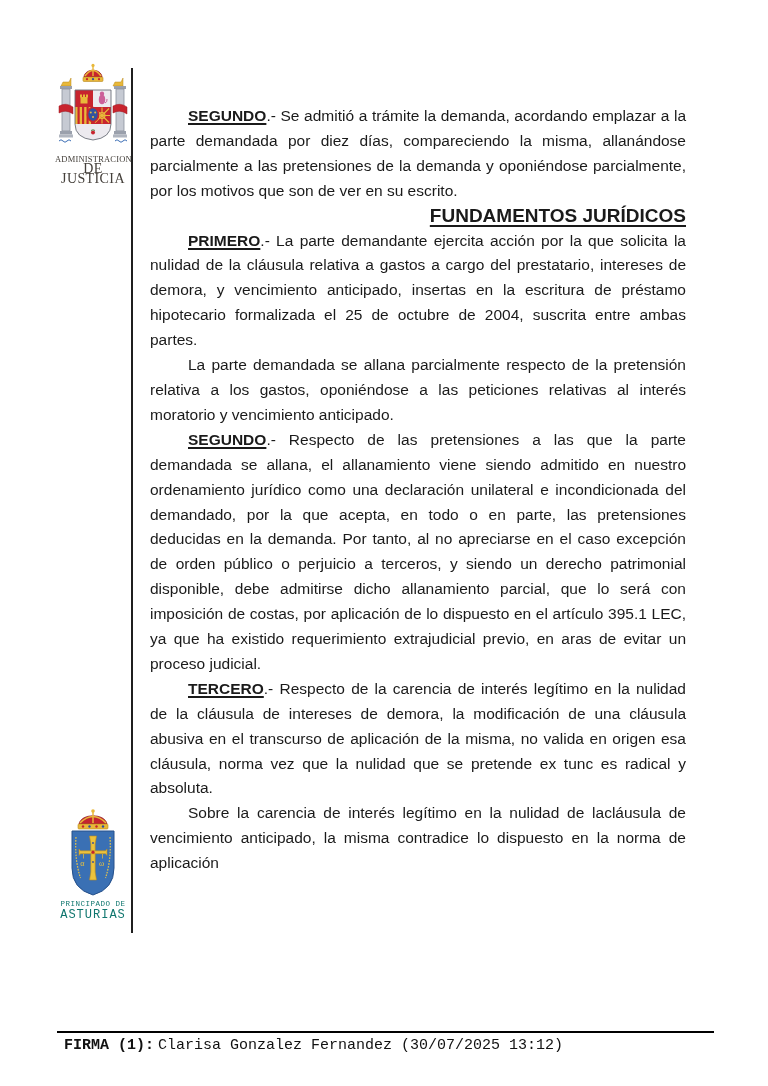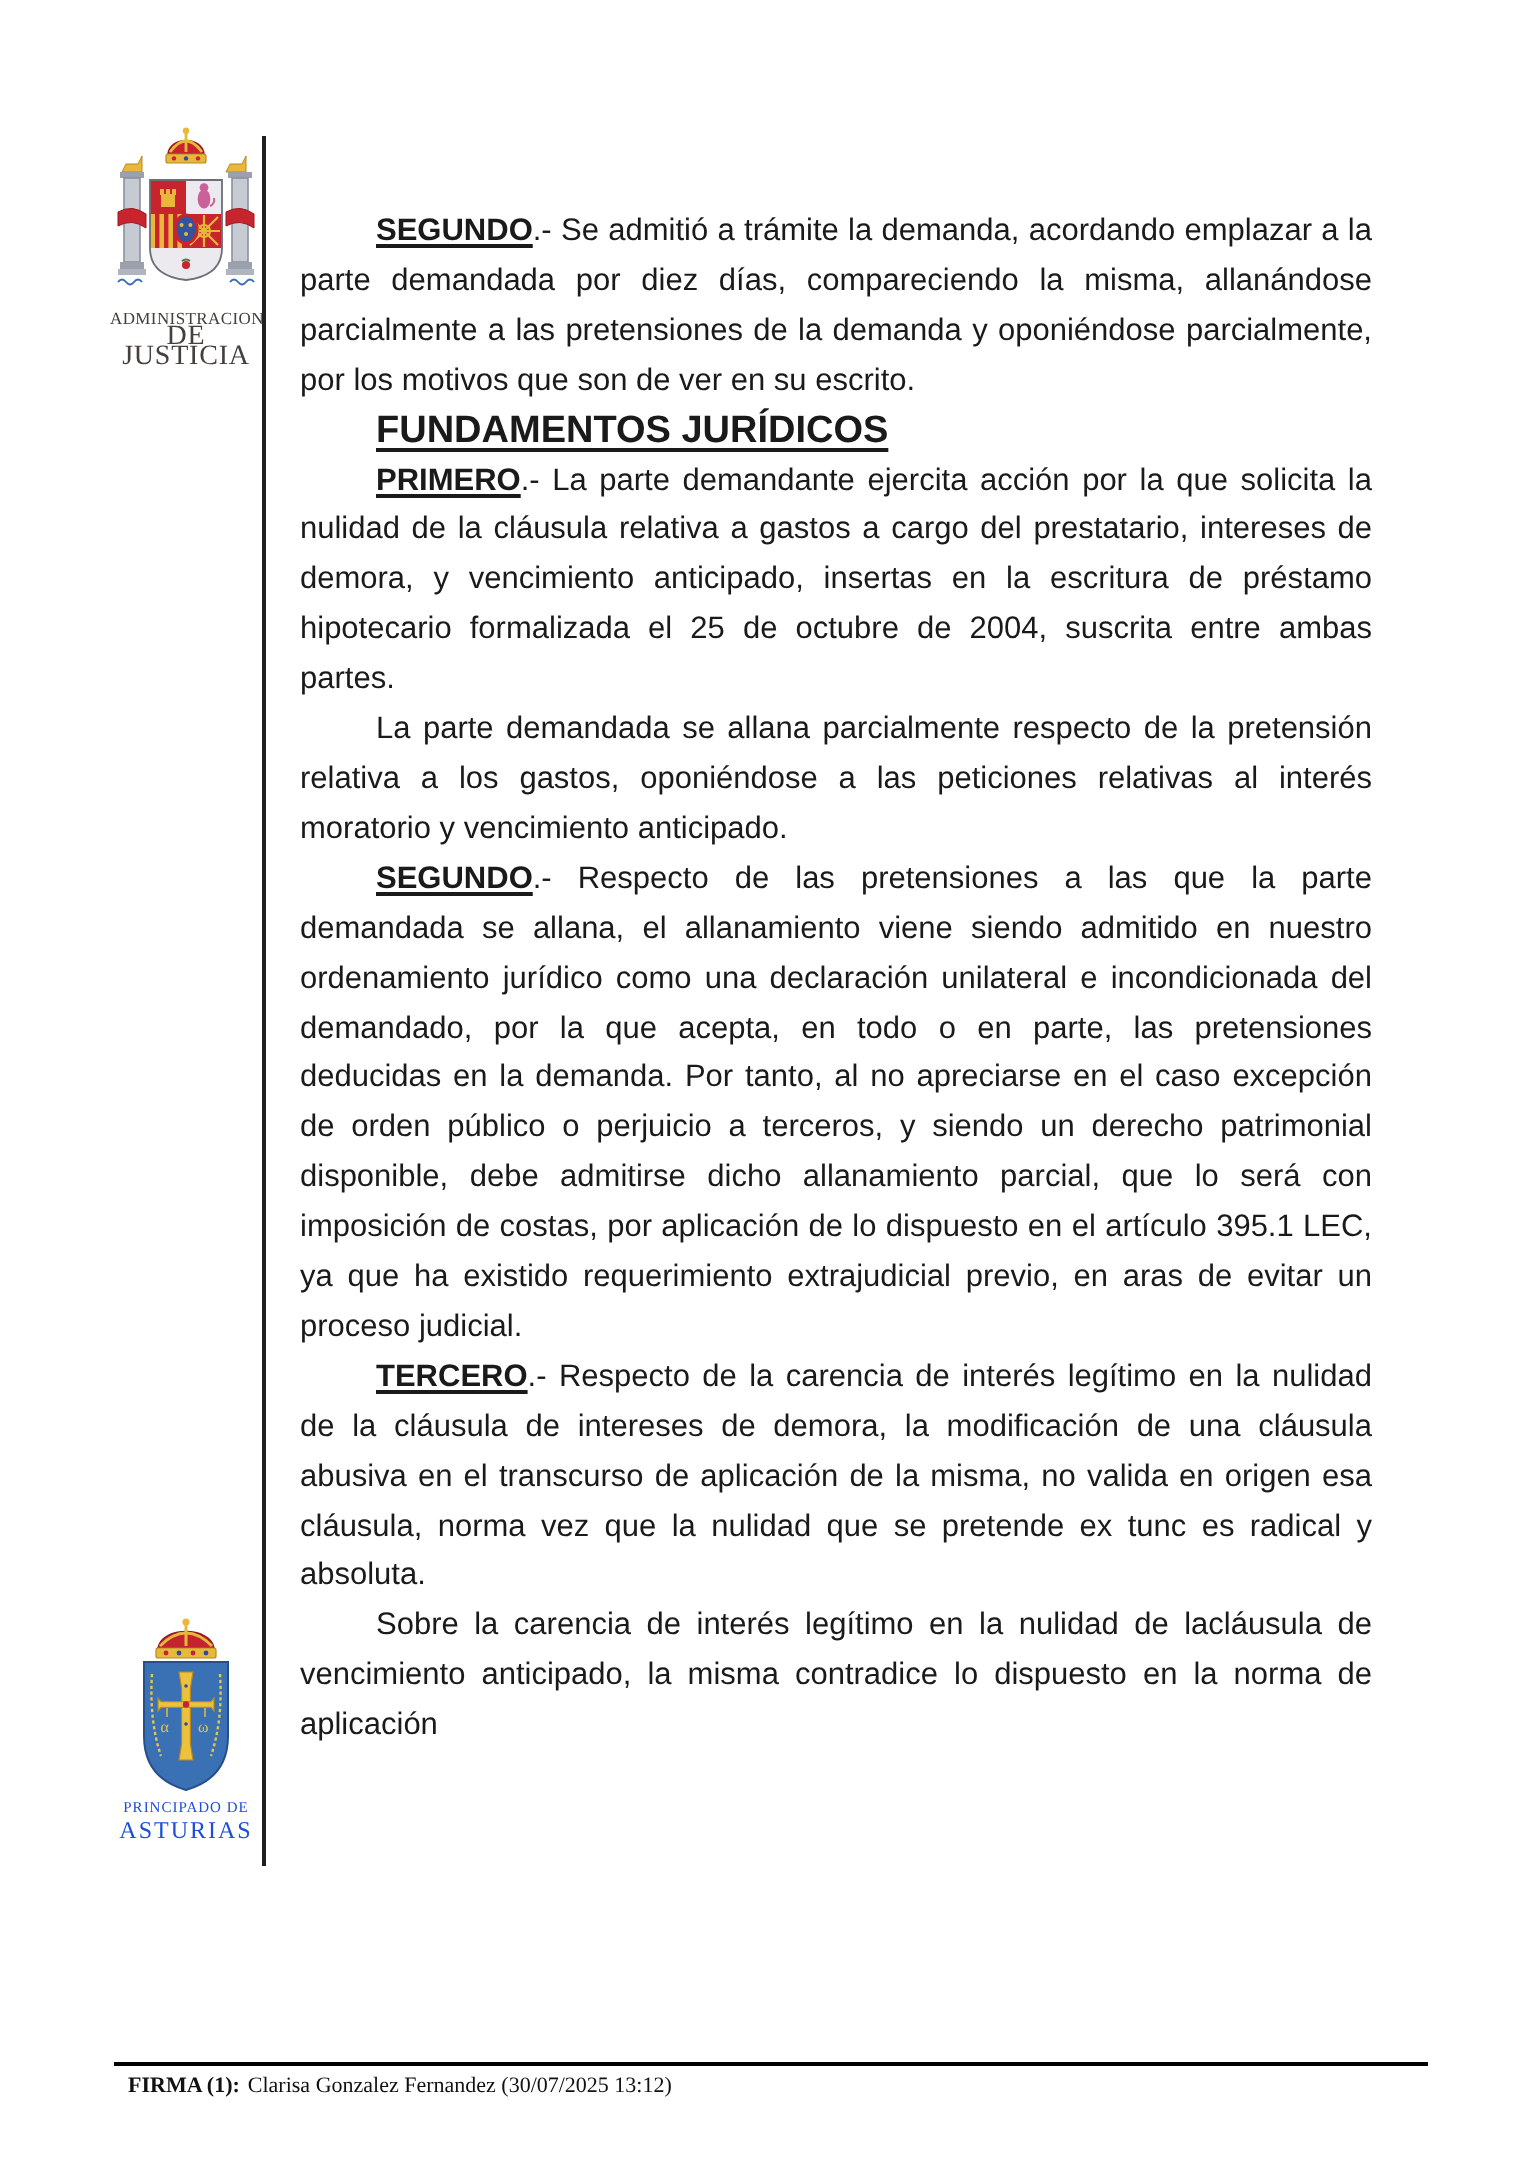--- a/index.html
+++ b/index.html
@@ -35,21 +35,21 @@
   .emblem-block svg { display: block; margin: 0 auto; }
 
   .emblem-caption {
     font-family: "Liberation Serif", serif;
     color: #45403b;
     margin-top: 6px;
   }
   .emblem-caption .cap-line1 { display:block; font-size: 8.5px; line-height: 10px; letter-spacing: 0.2px; }
   .emblem-caption .cap-line2 { display:block; font-size: 14px; line-height: 10px; letter-spacing: 0.4px; }
 
-  .emblem-caption-ast { font-family: Liberation Serif, serif; color: #1d4ed8; margin-top: 2px; }
+  .emblem-caption-ast { font-family: Liberation Mono, monospace; color: #0f766e; margin-top: 2px; }
   .emblem-caption-ast .cap-line1 { display:block; font-size: 7.5px; line-height: 8px; letter-spacing: 0.5px; }
   .emblem-caption-ast .cap-line2 { display:block; font-size: 12px; line-height: 14px; letter-spacing: 1px; }
 
   
   .doc-body {
     position: absolute;
     left: 150px;
     top: 104px;
     width: 536px;
     font-size: 15.5px;
@@ -62,21 +62,21 @@
     text-indent: 38px;
   }
   .lead {
     font-weight: bold;
     text-decoration: underline;
     text-decoration-thickness: 1.5px;
     text-underline-offset: 2px;
   }
   .section-heading {
     margin: 46px 0 36px 0;
-    text-align: left;
+    text-align: right;
     text-indent: 0;
     font-size: 19px;
     font-weight: bold;
   }
   .section-heading span {
     text-decoration: underline;
     text-decoration-thickness: 2px;
     text-underline-offset: 3px;
   }
 
@@ -86,22 +86,22 @@
     left: 57px;
     top: 1031px;
     width: 657px;
     height: 2px;
     background: #000;
   }
   .signature-line {
     position: absolute;
     left: 64px;
     top: 1037px;
-    font-family: Liberation Serif, serif;
-    font-size: 11px;
+    font-family: Liberation Mono, monospace;
+    font-size: 15px;
     color: #111;
     white-space: nowrap;
   }
   .signature-line .sig-label { font-weight: bold; margin-right: 4px; }
 </style>
 </head>
 <body>
 
 <div class="page">
 

